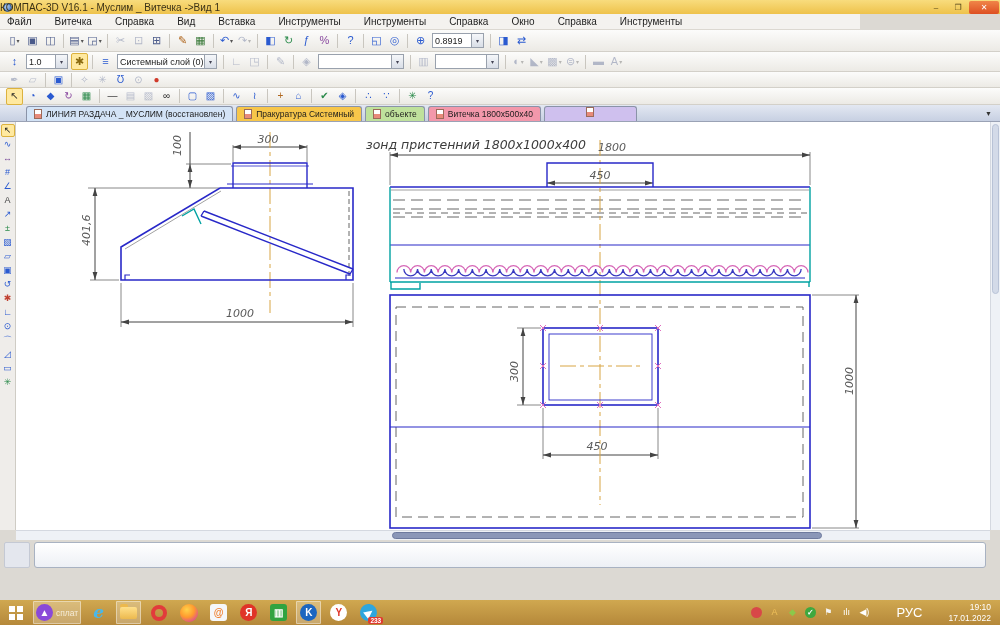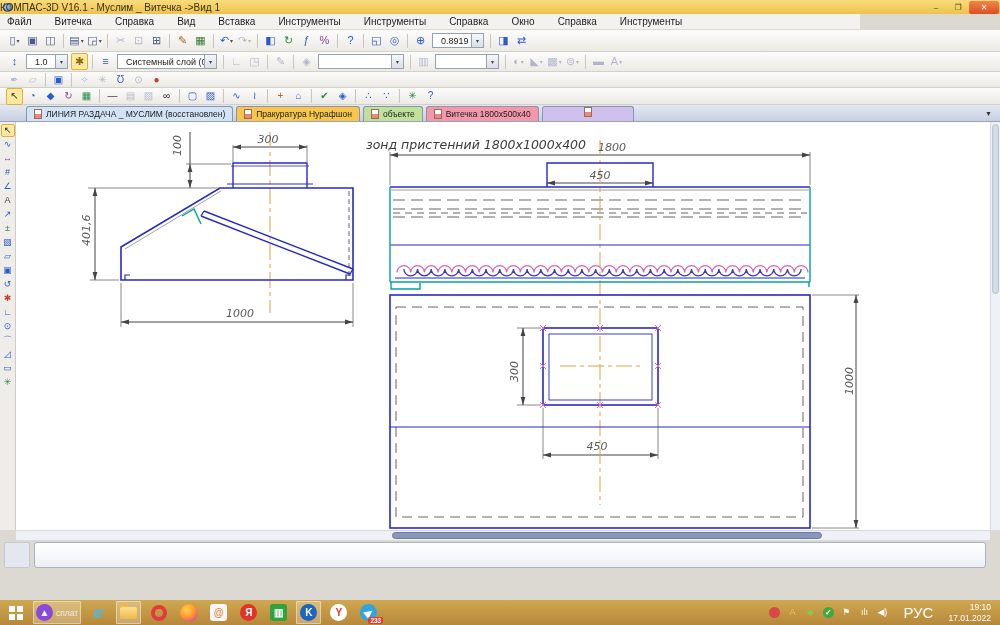--- a/index.html
+++ b/index.html
@@ -35,21 +35,21 @@
   .tbtn { height:17px; min-width:17px; display:inline-flex; align-items:center;
     justify-content:center; border-radius:2px; position:relative; }
   .tbtn .ico { font-size:11px; line-height:1; color:#4a5a8a; }
   #tb3 .ico, #tb4 .ico { font-size:10px; }
   .tbtn.dis { opacity:.38; }
   .tbtn.act { background:#ffe9a0; border:1px solid #dcb23e; }
   .dd { font-size:6px; color:#555; margin-left:1px; }
   .sep { width:1px; height:14px; background:#c9c6bf; margin:0 3px; flex:none; }
   .combo { display:inline-flex; align-items:center; height:15px; background:#fff;
     border:1px solid #99a1ad; font-size:9px; color:#222; margin:0 2px; flex:none; }
-  .combo .cval { flex:1; padding-left:8px; white-space:nowrap; overflow:hidden; }
+  .combo .cval { flex:1; padding-left:2px; white-space:nowrap; overflow:hidden; }
   .combo .carr { width:12px; align-self:stretch; background:linear-gradient(#f5f7fa,#d9dee7);
     border-left:1px solid #99a1ad; font-size:6px; display:flex; align-items:center; justify-content:center; color:#445; }
 
   
   .tabbar { position:absolute; left:0; top:105px; width:1000px; height:17px;
     background:linear-gradient(#e3e8f2,#c7d0e2); border-bottom:1px solid #9aa2b5;
     display:flex; align-items:flex-end; padding-left:26px; }
   .tab { height:15px; display:flex; align-items:center; gap:4px; padding:0 7px;
     border:1px solid #8a93a8; border-bottom:none; border-radius:3px 3px 0 0;
     font-size:8.5px; color:#1c1c1c; margin-right:3px; white-space:nowrap; }
@@ -104,21 +104,21 @@
   .folder .ico::before { content:""; position:absolute; top:-3px; left:0; width:8px; height:3px;
     background:#ecb94e; border-radius:2px 2px 0 0; }
   .opera .ico { width:16px; height:16px; border:4px solid #e23b3b; border-radius:50%; background:transparent; }
   .firefox .ico { width:18px; height:18px; border-radius:50%;
     background:radial-gradient(circle at 38% 32%, #ffd24a 0%, #ff9a2e 45%, #e0538a 78%, #8a4ad8 100%); }
   .tg .ico { transform:rotate(-38deg); }
   .tray { margin-left:auto; display:flex; align-items:center; gap:6px; }
   .tray .tk { min-width:12px; height:16px; padding:0; }
   .tray .ico { font-size:9px; color:#fff; }
   .tray .cir { width:11px; height:11px; font-size:8px; font-weight:bold; }
-  .lang { font-size:15px; color:#fff; margin:0 9px; }
+  .lang { font-size:13px; color:#fff; margin:0 20px; }
   .clock { text-align:right; color:#fff; font-size:8.5px; line-height:1.2; margin-right:6px; }
 
   svg text { font-family:"DejaVu Sans", sans-serif; }
   .dim { font-size:11px; font-style:italic; fill:#5a5a5a; }
   .dtitle { font-size:12.5px; font-style:italic; fill:#3c3c3c; }
 </style>
 </head>
 <body>
 
 <div class="screen">
@@ -406,21 +406,21 @@
       </span>
     </div>
 
   <div class="tabbar" id="tabbar">
       <span class="tab" style="background: rgb(211, 227, 246);">
         <span class="tabdoc"></span>
         <span>ЛИНИЯ РАЗДАЧА _ МУСЛИМ (восстановлен)</span>
       </span>
       <span class="tab" style="background: rgb(247, 198, 74);">
         <span class="tabdoc"></span>
-        <span>Пракуратура Нурафшон</span>
+        <span>Пракуратура Системный</span>
       </span>
       <span class="tab" style="background: rgb(191, 225, 156);">
         <span class="tabdoc"></span>
         <span>объекте</span>
       </span>
       <span class="tab" style="background: rgb(243, 152, 171);">
         <span class="tabdoc"></span>
         <span>Витечка 1800x500x40</span>
       </span>
       <span class="tab active" style="background: rgb(207, 192, 238);">

